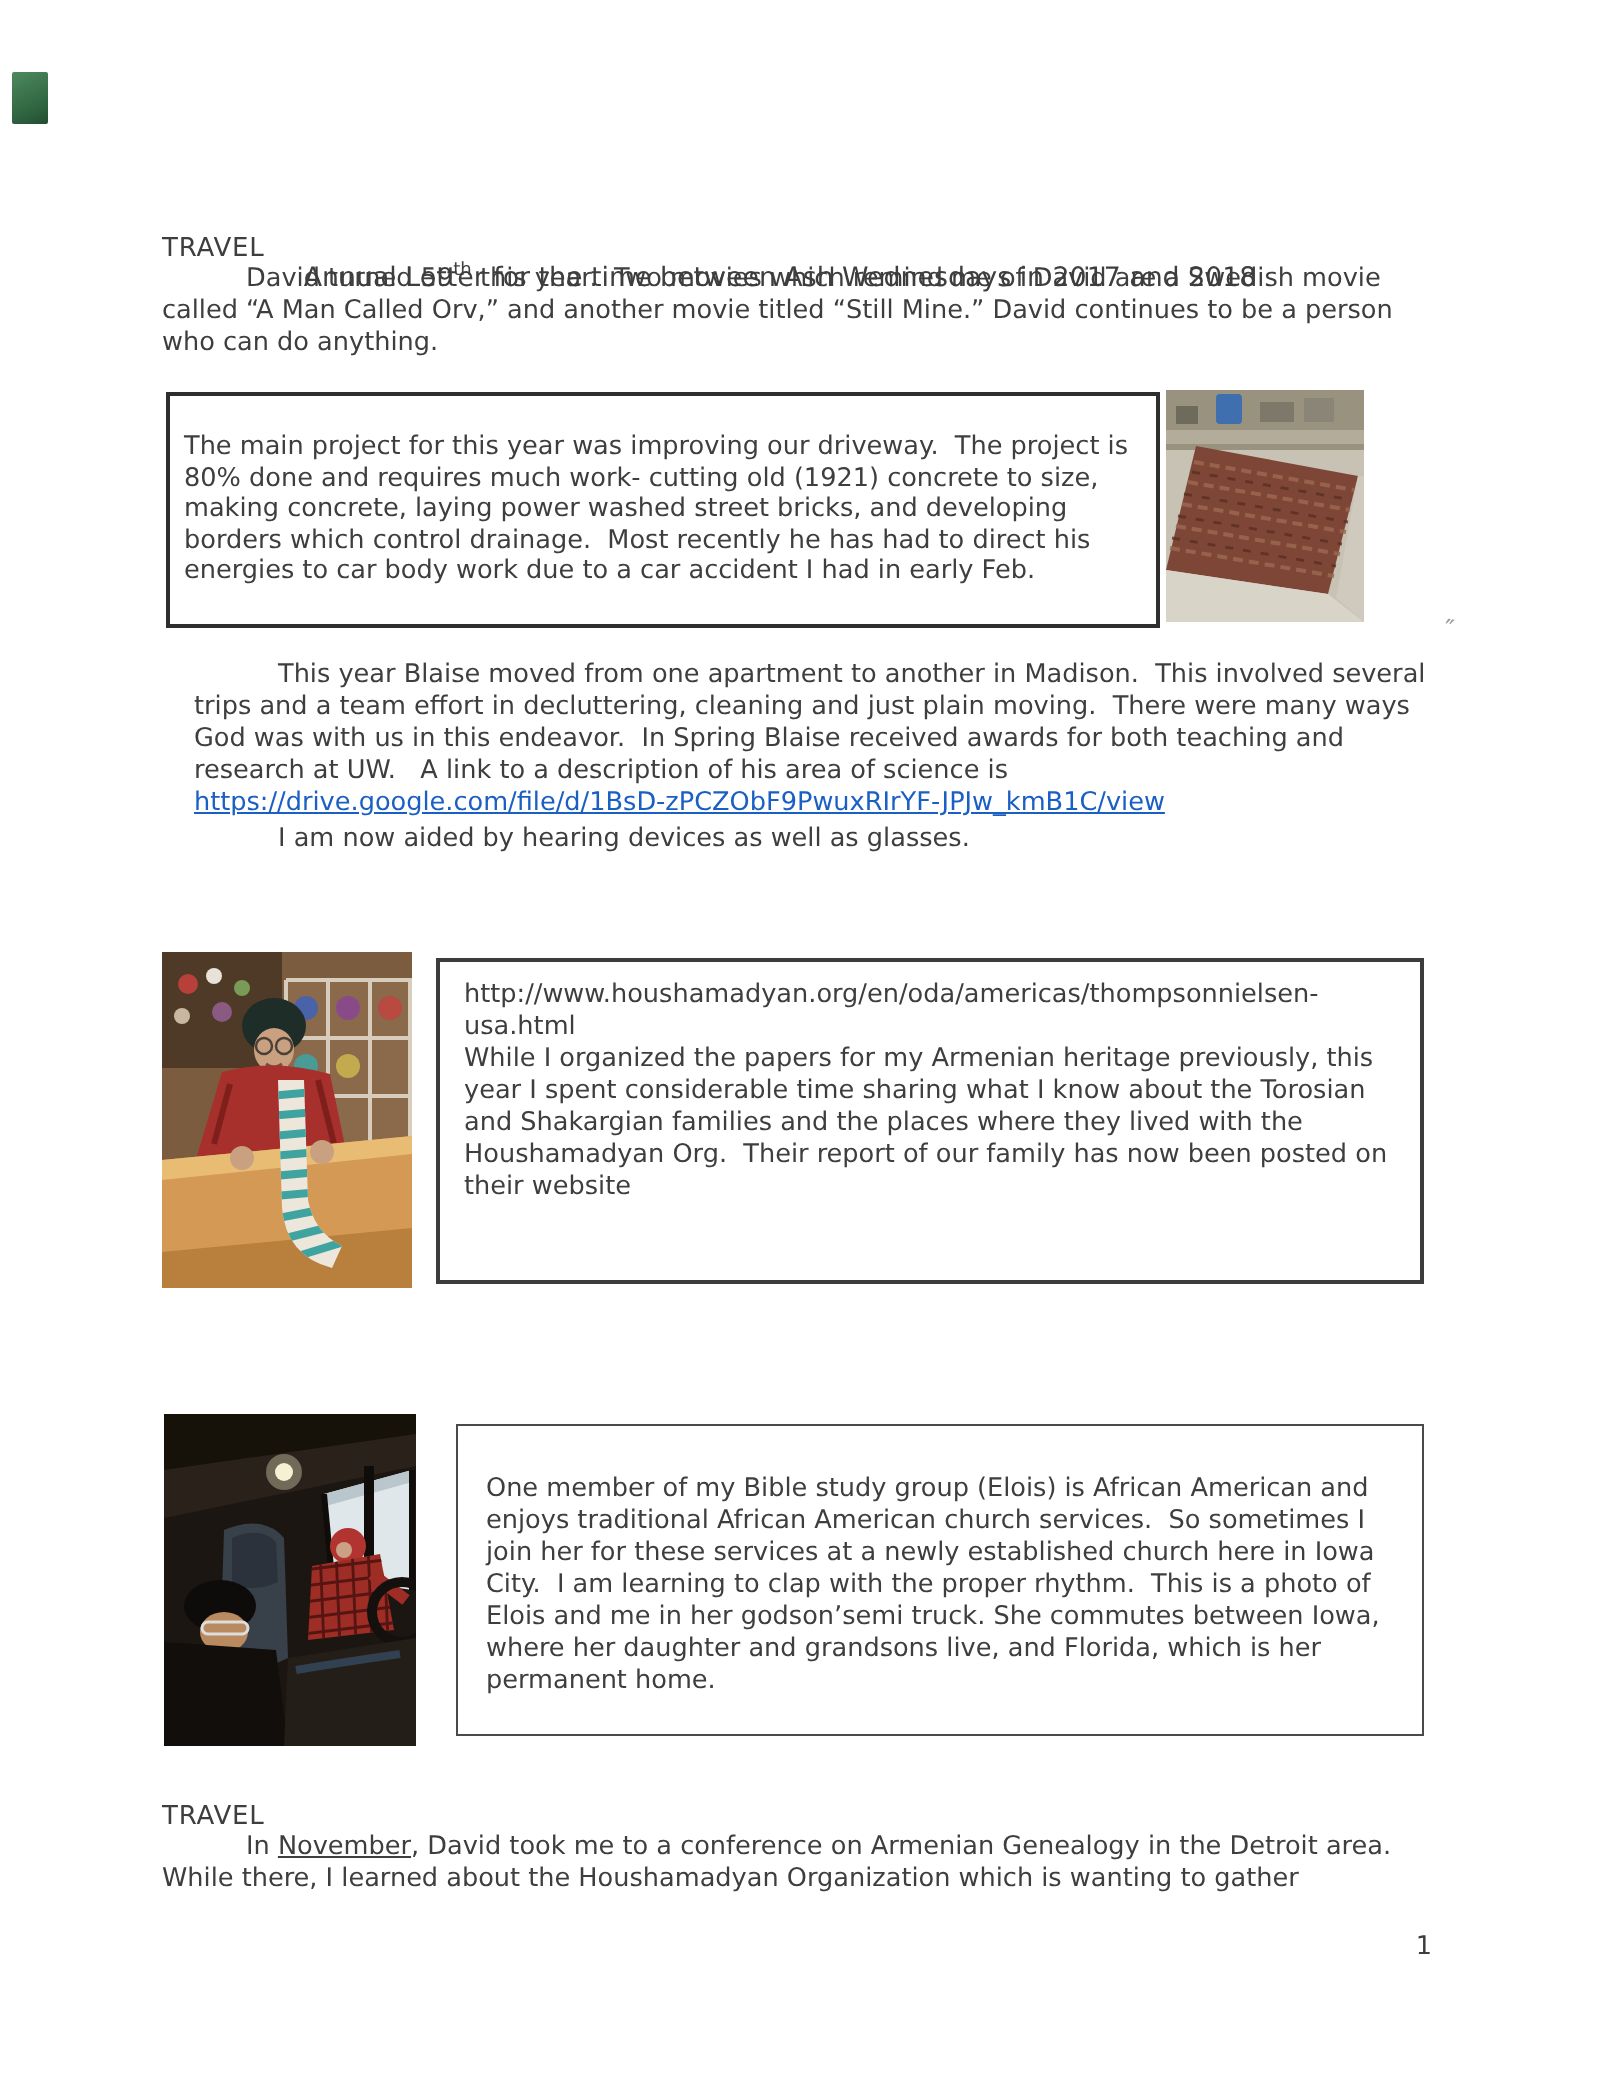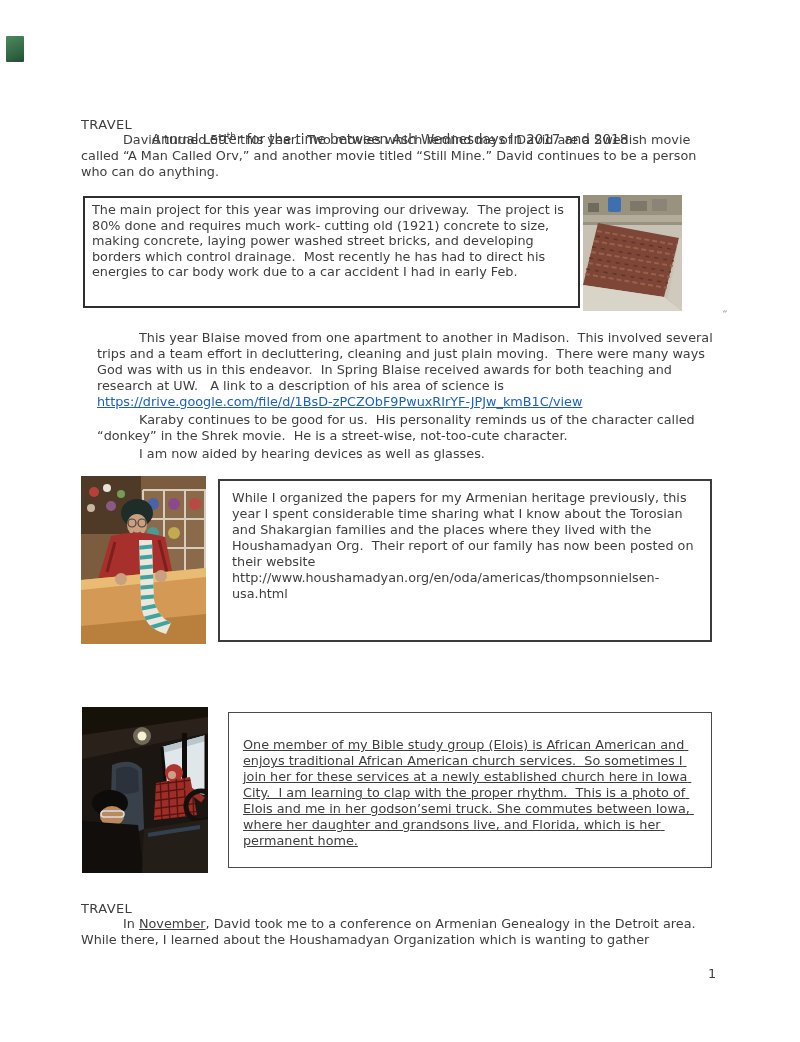--- a/index.html
+++ b/index.html
@@ -34,25 +34,25 @@
     text-indent: 42px; white-space: pre-wrap;
   }
   .indent { text-indent: 42px; }
   .indent46 { text-indent: 46px; }
 
   .box {
     position: absolute; box-sizing: border-box; background: #fff;
     font-size: 12.8px; line-height: 15.6px;
   }
   .box1 { left: 83px; top: 196px; width: 497px; min-height: 112px;
-          border: 2px solid #2e2e2e; padding: 4px 7px; }
+          border: 2px solid #2e2e2e; padding: 18px 7px; }
   .box2 { left: 218px; top: 479px; width: 494px; min-height: 163px;
           border: 2px solid #3c3c3c; padding: 9px 12px; line-height: 16px; }
   .box3 { left: 228px; top: 712px; width: 484px; min-height: 156px;
-          border: 1.5px solid #4a4a4a; padding: 24px 15px 12px 14px; line-height: 16px; text-decoration: underline; }
+          border: 1.5px solid #4a4a4a; padding: 24px 15px 12px 14px; line-height: 16px; }
   .url { overflow-wrap: break-word; word-wrap: break-word; }
 
   a.doclink {
     color: #1a5fc4; text-decoration: underline; cursor: pointer;
     white-space: nowrap;
   }
   sup { font-size: 9px; line-height: 0; }
   .u { text-decoration: underline; }
 
   .photo { position: absolute; overflow: hidden; }
@@ -114,21 +114,20 @@
         <line x1="6" y1="63" x2="88" y2="77"></line>
         <line x1="3" y1="74" x2="85" y2="88"></line>
       </g>
       <polygon points="0,90 81,102 99,116 0,116" fill="#d8d4c8"></polygon>
       <polygon points="96,43 99,43 99,116 85,104" fill="#cfcabd"></polygon>
     </svg>
   </div>
 
   <div class="flow" style="top:330px">
     <p><span>This year Blaise moved from one apartment to another in Madison.  This involved several trips and a team effort in decluttering, cleaning and just plain moving.  There were many ways God was with us in this endeavor.  In Spring Blaise received awards for both teaching and research at UW.   A link to a description of his area of science is </span><a class="doclink">https://drive.google.com/file/d/1BsD-zPCZObF9PwuxRIrYF-JPJw_kmB1C/view</a></p>
-    <p>Karaby continues to be good for us.  His personality reminds us of the character called “donkey” in the Shrek movie.  He is a street-wise, not-too-cute character.</p>
     <p>I am now aided by hearing devices as well as glasses.</p>
   </div>
 
   <div class="photo photo2">
     <svg viewBox="0 0 125 168" preserveAspectRatio="none">
       <rect width="125" height="168" fill="#7b5c3e"></rect>
       <rect width="60" height="58" fill="#4e3a26"></rect>
       <circle cx="13" cy="16" r="5" fill="#b8403a"></circle>
       <circle cx="26" cy="12" r="4" fill="#e8e2d8"></circle>
       <circle cx="40" cy="18" r="4" fill="#7a9a58"></circle>
@@ -177,22 +176,22 @@
         <line x1="56" y1="112" x2="78" y2="110"></line>
         <line x1="56" y1="122" x2="79" y2="120"></line>
         <line x1="58" y1="133" x2="84" y2="128"></line>
         <line x1="62" y1="143" x2="90" y2="136"></line>
         <line x1="68" y1="152" x2="94" y2="144"></line>
       </g>
     </svg>
   </div>
 
   <div class="box box2">
+    <div class="boxtext url">http://www.houshamadyan.org/en/oda/americas/thompsonnielsen-usa.html</div>
     <div class="boxtext">While I organized the papers for my Armenian heritage previously, this year I spent considerable time sharing what I know about the Torosian and Shakargian families and the places where they lived with the Houshamadyan Org.  Their report of our family has now been posted on their website</div>
-    <div class="boxtext url">http://www.houshamadyan.org/en/oda/americas/thompsonnielsen-usa.html</div>
   </div>
 
 
   <div class="photo photo3">
     <svg viewBox="0 0 126 166" preserveAspectRatio="none">
       <rect width="126" height="166" fill="#1c1612"></rect>
       <polygon points="0,0 126,0 126,26 0,52" fill="#2a221a"></polygon>
       <polygon points="0,0 126,0 126,10 0,28" fill="#171209"></polygon>
       <circle cx="60" cy="29" r="9" fill="#f7f0d2" opacity="0.35"></circle>
       <circle cx="60" cy="29" r="4.5" fill="#f7f0d2"></circle>

